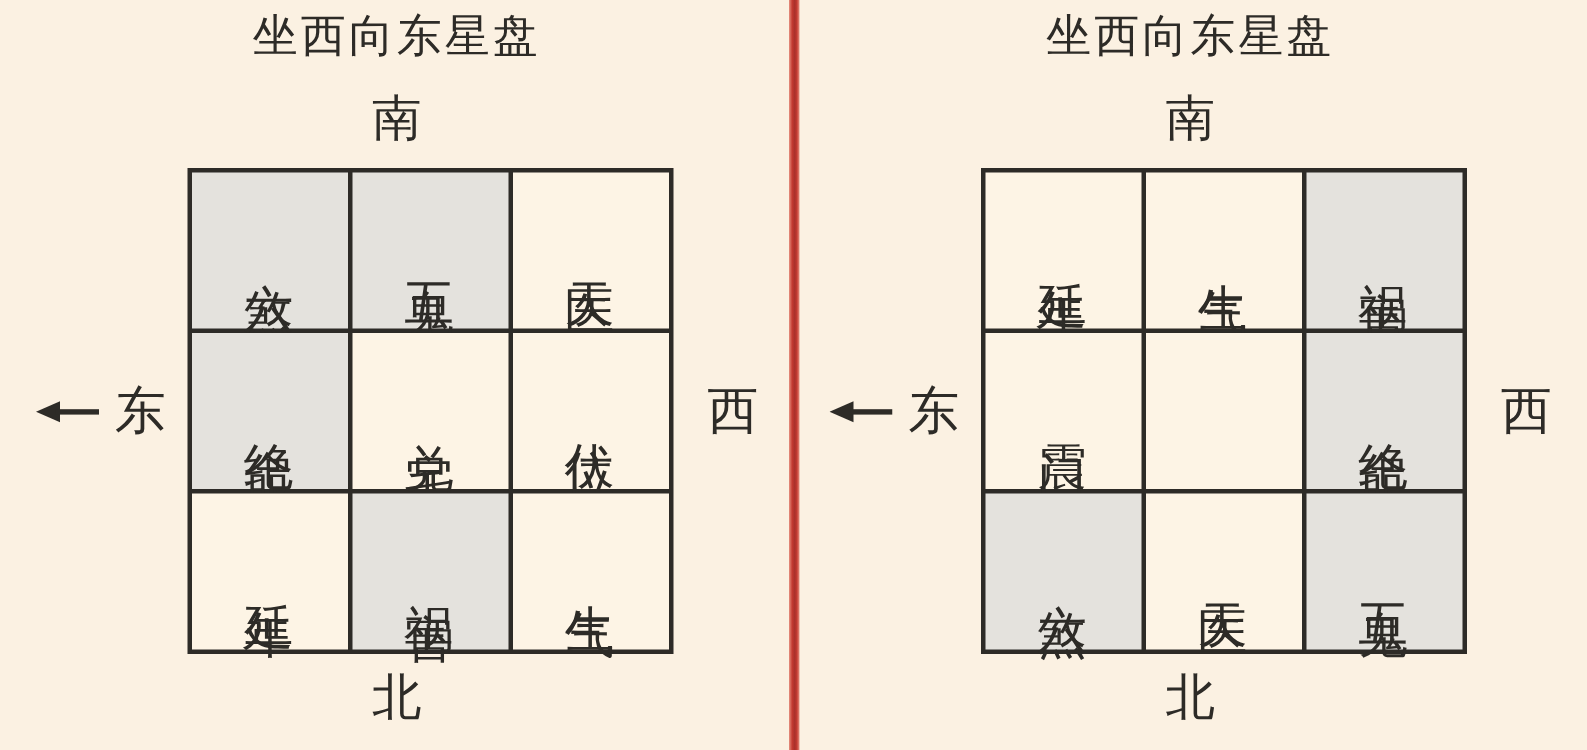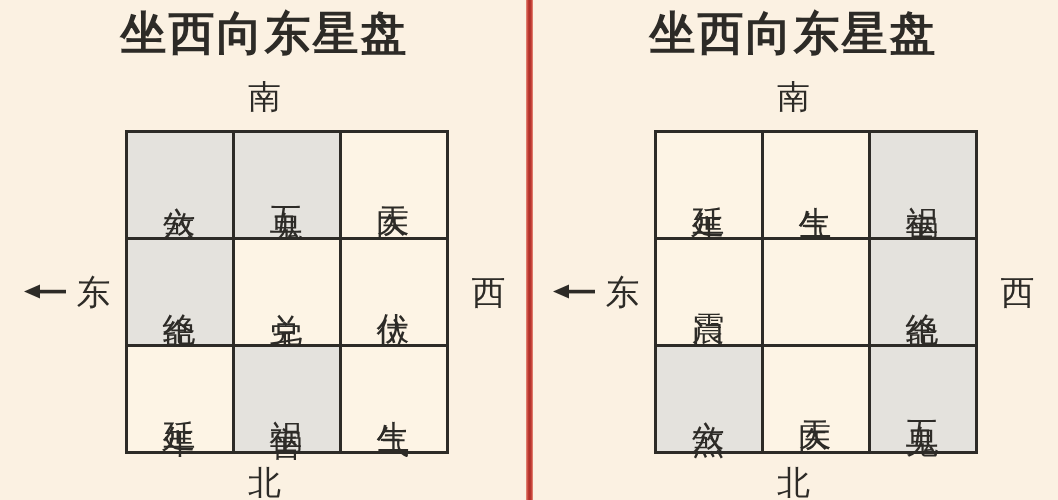--- a/index.html
+++ b/index.html
@@ -23,21 +23,21 @@
     display: flex; flex-direction: column; align-items: center;
   }
   .panel.left  { left: 0; }
   .panel.right { left: 529px; }
   .divider {
     position: absolute; top: 0; left: 526px; width: 7px; height: 500px;
     background: linear-gradient(to right, #e59180, var(--divider) 30%, #a8312b 55%, var(--divider) 75%, #e59180);
   }
   .chart-title {
     margin-top: 8px;
-    font-size: 46px; font-weight: bold; letter-spacing: 2px;
+    font-size: 30px; font-weight: normal; letter-spacing: 2px;
     line-height: 1.1;
   }
   .dir-south { margin-top: 21px; font-size: 33px; line-height: 1; }
   .mid-row {
     margin-top: 17px;
     display: flex; align-items: center;
   }
   .east-group { display: flex; align-items: center; margin-right: 14px; }
   .arrow-icon { display: block; margin-right: 11px; }
   .dir-east { font-size: 34px; line-height: 1; }

